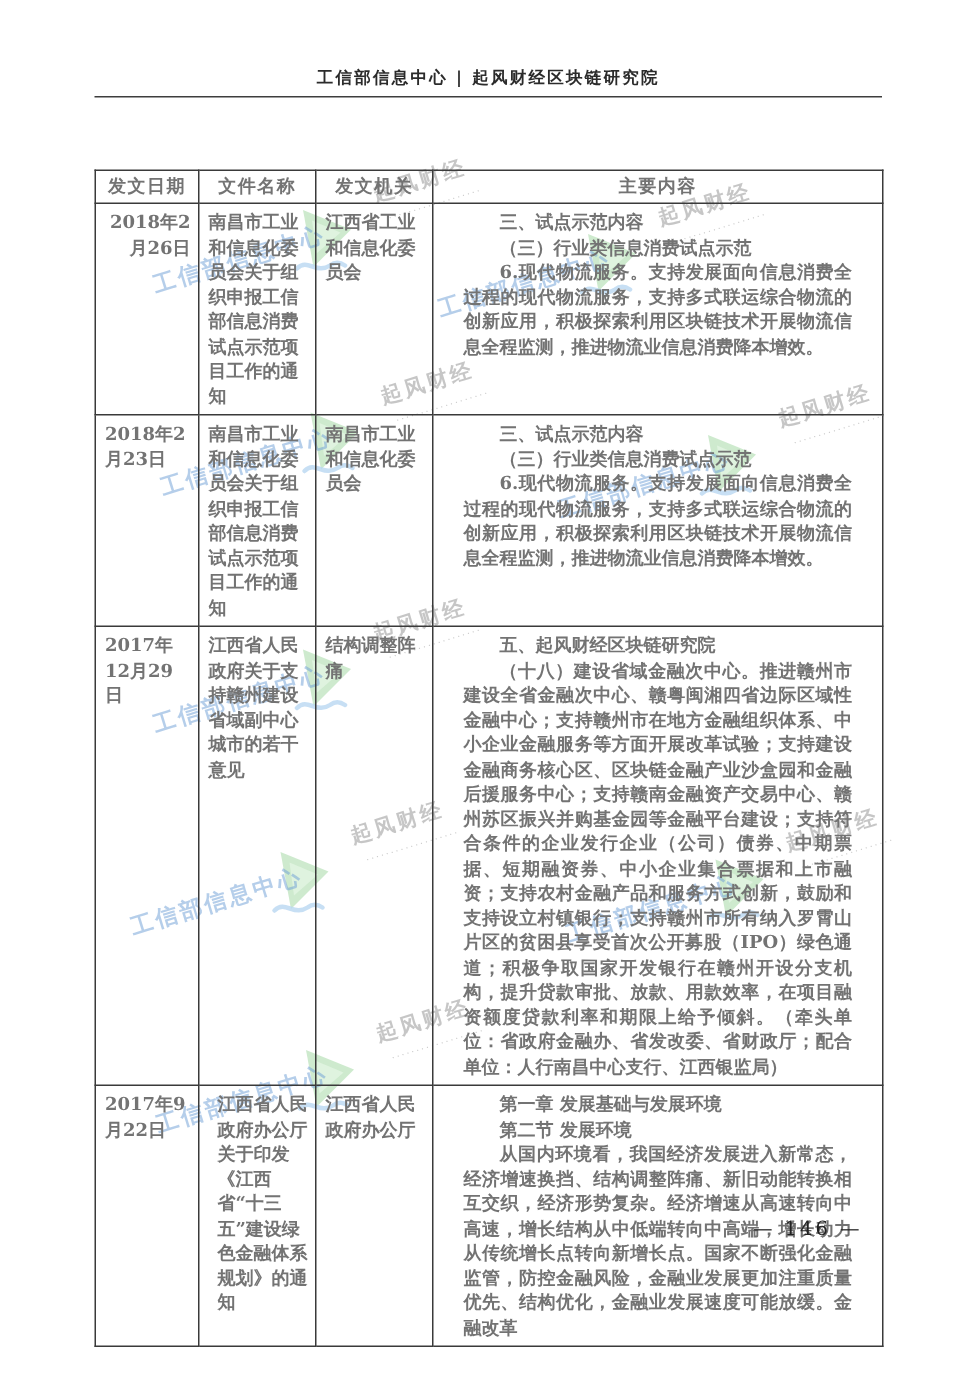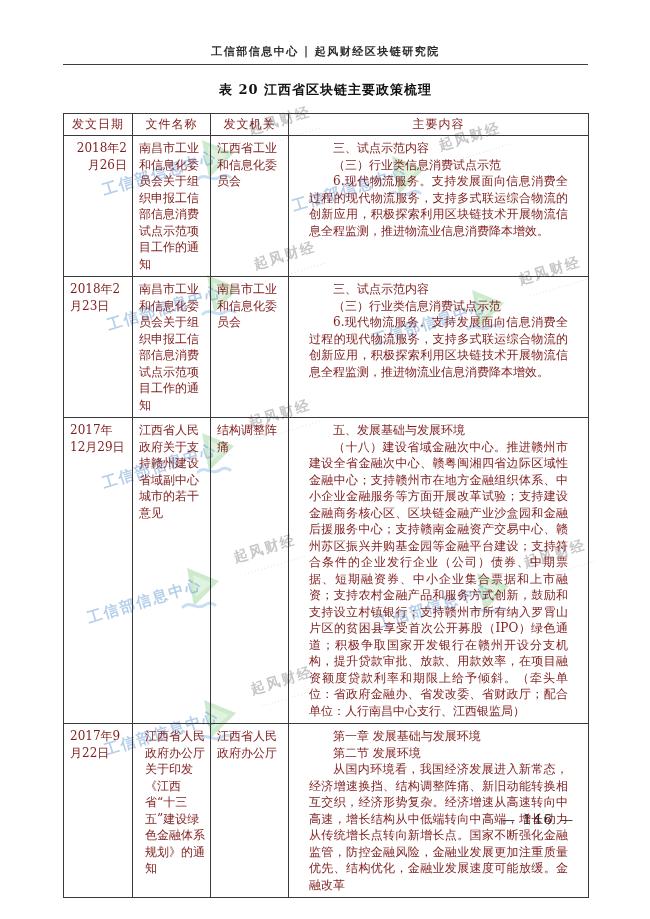--- a/index.html
+++ b/index.html
@@ -34,21 +34,21 @@
     border-collapse:collapse; table-layout:fixed;
     background:transparent;
   }
   col.c-date   { width:69px; }
   col.c-doc    { width:78px; }
   col.c-issuer { width:78px; }
   col.c-main   { width:300px; }
 
   .policy-table th, .policy-table td {
     border:1px solid #3a3a3a;
-    font-size:12px; font-weight:normal; color:#7f1d1d;
+    font-size:12px; font-weight:bold; color:#737373;
     vertical-align:top; line-height:16.5px;
   }
   .policy-table th {
     height:22px; text-align:center; vertical-align:middle;
     padding:2px; letter-spacing:1px;
   }
   .policy-table td { padding:4px 5px 4px 6px; }
   .policy-table td.col-content { padding:4px 20px; }
   .policy-table td p { text-indent:2em; margin:0; text-align:justify; }
 
@@ -170,21 +170,20 @@
       <polygon points="12,9 31,17 15,31" fill="#c9ebc9" opacity="0.9"></polygon>
       <path d="M2,41 C 9,34 15,45 24,39 C 28,36 31,37 34,39" stroke="#7fb7e6" stroke-width="3" fill="none" opacity="0.8" stroke-linecap="round"></path>
     </svg>
     <span class="wm-blue">工信部信息中心</span>
   </div>
 </div>
 
 <div class="content-layer">
   <div class="page-header">工信部信息中心 | 起风财经区块链研究院</div>
   <div class="header-rule"></div>
-  <div class="doc-title">表 20 江西省区块链主要政策梳理</div>
 
   <table class="policy-table">
     <colgroup>
       <col class="c-date">
         <col class="c-doc">
         <col class="c-issuer">
         <col class="c-main">
     </colgroup>
     <thead>
       <tr>
@@ -213,21 +212,21 @@
             <p>三、试点示范内容</p>
             <p>（三）行业类信息消费试点示范</p>
             <p>6.现代物流服务。支持发展面向信息消费全过程的现代物流服务，支持多式联运综合物流的创新应用，积极探索利用区块链技术开展物流信息全程监测，推进物流业信息消费降本增效。</p>
           </td>
         </tr>
         <tr>
           <td style="height: 258px;">2017年12月29日</td>
           <td style="height: 258px;">江西省人民政府关于支持赣州建设省域副中心城市的若干意见</td>
           <td style="height: 258px;">结构调整阵痛</td>
           <td class="col-content" style="height: 258px;">
-            <p>五、发展基础与发展环境</p>
+            <p>五、起风财经区块链研究院</p>
             <p>（十八）建设省域金融次中心。推进赣州市建设全省金融次中心、赣粤闽湘四省边际区域性金融中心；支持赣州市在地方金融组织体系、中小企业金融服务等方面开展改革试验；支持建设金融商务核心区、区块链金融产业沙盒园和金融后援服务中心；支持赣南金融资产交易中心、赣州苏区振兴并购基金园等金融平台建设；支持符合条件的企业发行企业（公司）债券、中期票据、短期融资券、中小企业集合票据和上市融资；支持农村金融产品和服务方式创新，鼓励和支持设立村镇银行；支持赣州市所有纳入罗霄山片区的贫困县享受首次公开募股（IPO）绿色通道；积极争取国家开发银行在赣州开设分支机构，提升贷款审批、放款、用款效率，在项目融资额度贷款利率和期限上给予倾斜。（牵头单位：省政府金融办、省发改委、省财政厅；配合单位：人行南昌中心支行、江西银监局）</p>
           </td>
         </tr>
         <tr>
           <td style="height: 142px;">2017年9月22日</td>
           <td style="height: 142px; padding-left: 12px;">江西省人民政府办公厅关于印发《江西省“十三五”建设绿色金融体系规划》的通知</td>
           <td style="height: 142px;">江西省人民政府办公厅</td>
           <td class="col-content" style="height: 142px;">
             <p>第一章 发展基础与发展环境</p>
             <p>第二节 发展环境</p>

